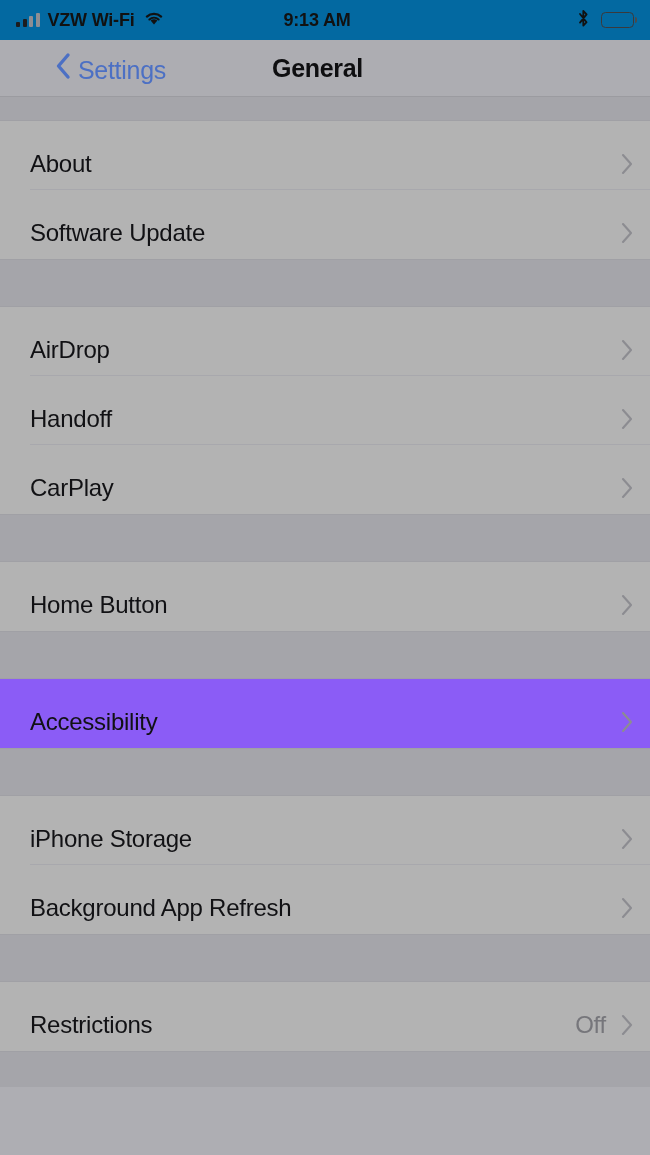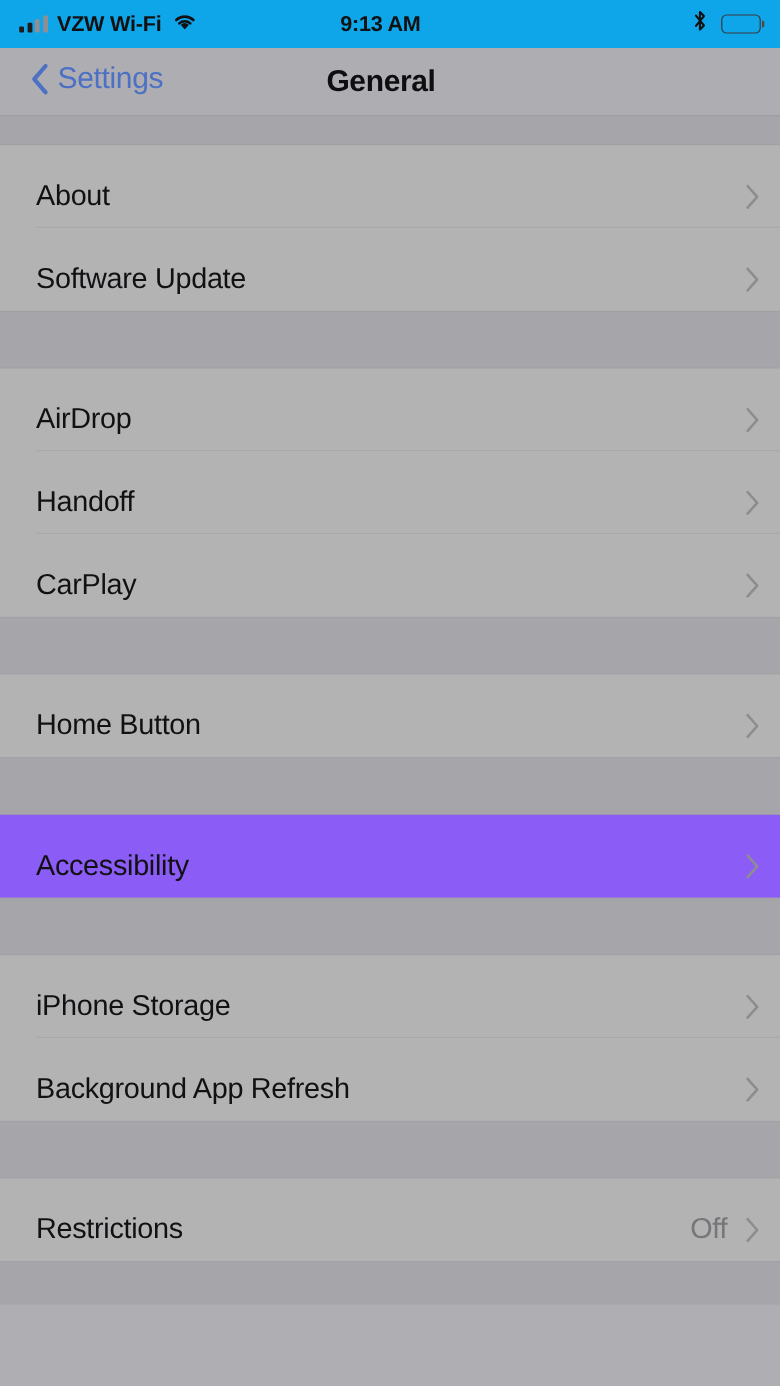--- a/index.html
+++ b/index.html
@@ -12,21 +12,21 @@
   #screen {
     position:relative;
     width:650px; height:1155px;
     background:#aeaeb3;
   }
 
   
   #status-bar {
     position:relative;
     height:40px;
-    background:#0ea5e9;
+    background:#0369a1;
     display:flex; align-items:center;
     padding:0 16px;
     text-align:center;
   }
   .sb-left { display:flex; align-items:center; gap:8px; flex:0 0 auto; }
   .sb-center {
     position:absolute; left:0; right:16px; top:0; height:40px;
     display:flex; align-items:center; justify-content:center;
     pointer-events:none;
   }
@@ -66,22 +66,22 @@
 
   
   #nav-bar {
     position:relative;
     height:57px;
     background:#adadb2;
     border-bottom:1px solid #9b9ba0;
     display:flex; align-items:center;
   }
   #back-button {
-    display:flex; align-items:flex-start; gap:6px;
-    padding-left:24px; cursor:pointer; z-index:2;
+    display:flex; align-items:flex-end; gap:6px;
+    padding-left:24px; cursor:pointer; z-index:2;margin-left:30px;
   }
   .back-chevron { display:block; }
   #back-label {
     font-size:25px; color:#4c70c4; letter-spacing:-0.3px;
   }
   #nav-title {
     position:absolute; left:0; right:15px;
     text-align:center;
     font-size:25px; font-weight:700; color:#0e0e10; letter-spacing:-0.3px;
     pointer-events:none;

